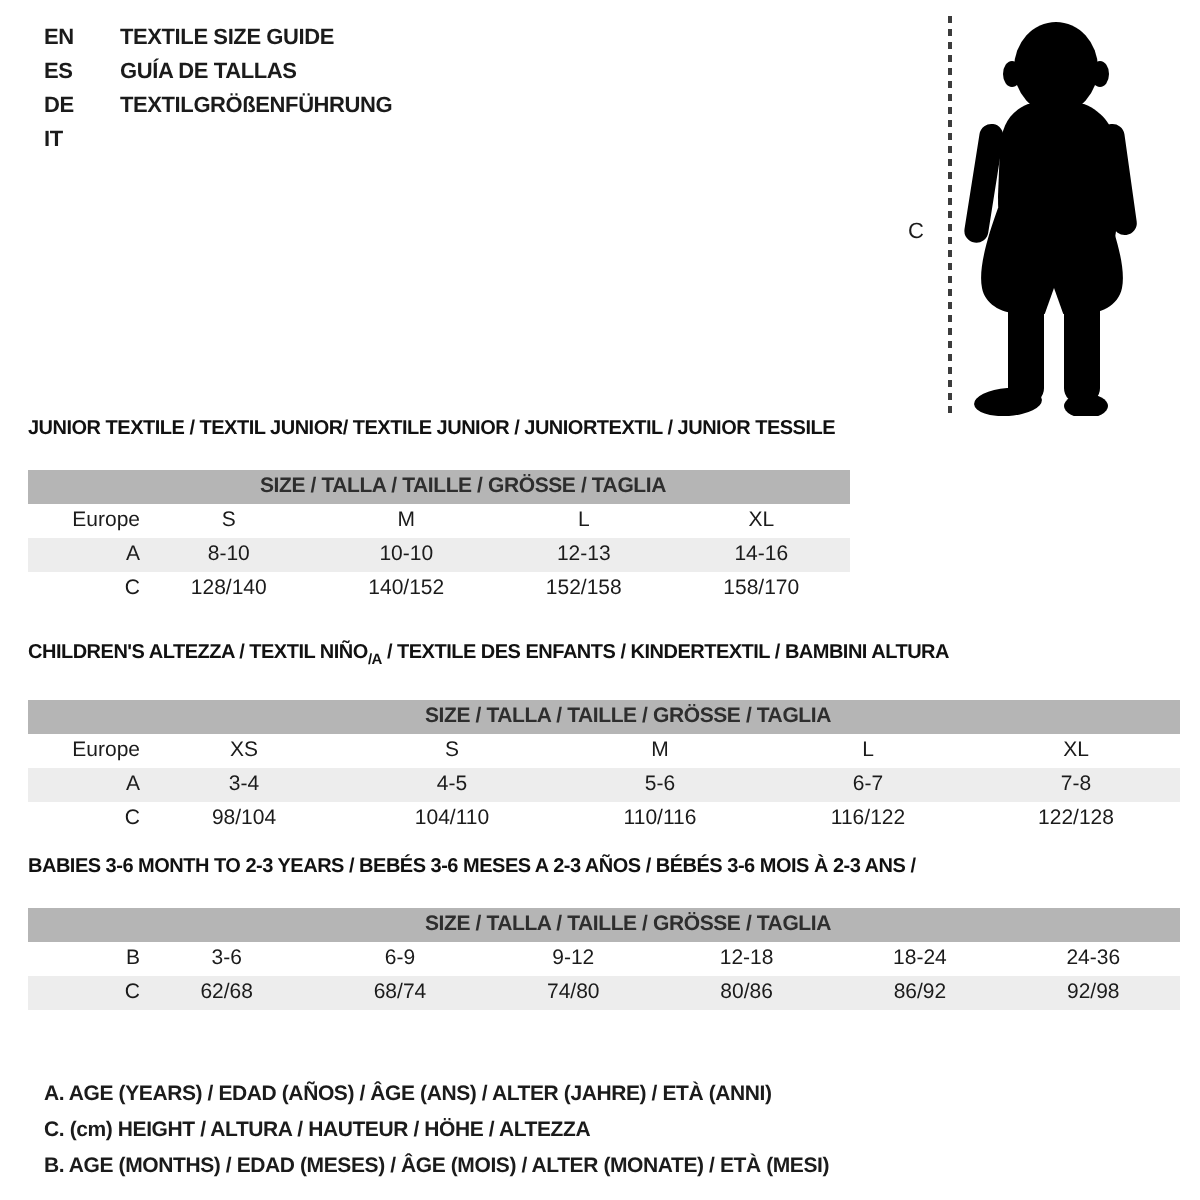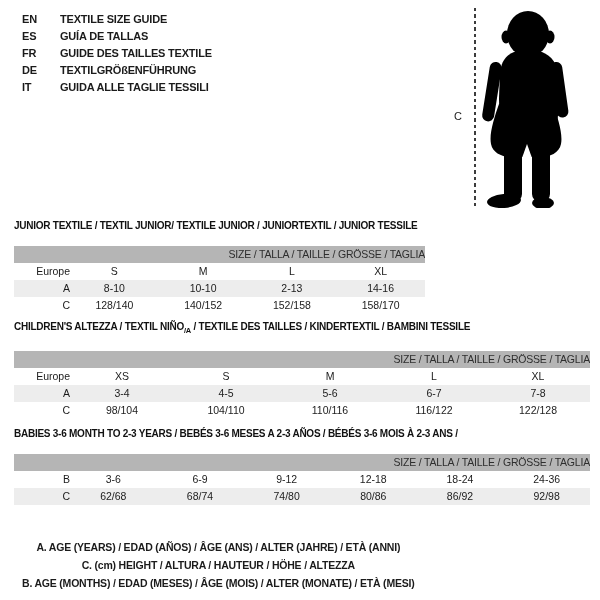--- a/index.html
+++ b/index.html
@@ -18,58 +18,53 @@
 
   
   .figure{position:absolute;left:452px;top:8px;width:140px;height:202px;}
   .measure-line{position:absolute;left:22px;top:0;width:2px;height:199px;
     background:repeating-linear-gradient(to bottom,var(--measure-line) 0 3.5px,transparent 3.5px 6.5px);}
   .height-label{position:absolute;left:2px;top:102px;font-size:11px;color:var(--text);}
   svg.baby{position:absolute;left:26px;top:0;width:96px;height:200px;}
 
   
   .size-section{position:absolute;left:14px;}
-  .s1{top:219px;} .s2{top:320px;} .s3{top:427px;}
+  .s1{top:208px;} .s2{top:320px;} .s3{top:427px;}
   .sec-title{font-weight:bold;font-size:10px;letter-spacing:-0.25px;line-height:14px;color:#111;margin-bottom:13px;white-space:nowrap;}
   .sec-title sub{font-size:7.5px;}
   table{border-collapse:collapse;table-layout:fixed;}
   .t-narrow{width:411px;} .t-wide{width:576px;}
   td{font-size:10.5px;height:17px;line-height:17px;padding:0;text-align:center;white-space:nowrap;overflow:hidden;}
   td.lbl{text-align:right;padding-left:6px;}
-  tr.bar td{background:var(--header-bar-bg);text-align:right;padding-left:24px;color:var(--header-bar-text);letter-spacing:-0.2px;}
+  tr.bar td{background:var(--header-bar-bg);text-align:center;padding-left:24px;color:var(--header-bar-text);letter-spacing:-0.2px;font-weight:bold;}
   tr.stripe td{background:var(--stripe-bg);}
 
   
-  .notes{position:absolute;left:22px;top:538px;font-weight:bold;font-size:10.5px;line-height:18px;letter-spacing:-0.2px;white-space:nowrap;text-align:center;}
+  .notes{position:absolute;left:22px;top:538px;font-weight:bold;font-size:10.5px;line-height:18px;letter-spacing:-0.2px;white-space:nowrap;}
 </style>
 </head>
 <body>
 
 <div class="page">
 
   <div class="lang-list">
       <div class="lang-row">
         <span class="lang-code">EN</span>
         <span class="lang-title">TEXTILE SIZE GUIDE</span>
       </div>
       <div class="lang-row">
         <span class="lang-code">ES</span>
         <span class="lang-title">GUÍA DE TALLAS</span>
       </div>
       <div class="lang-row">
-        <span class="lang-code">FR</span>
-        <span class="lang-title">GUIDE DES TAILLES TEXTILE</span>
-      </div>
-      <div class="lang-row">
         <span class="lang-code">DE</span>
         <span class="lang-title">TEXTILGRÖßENFÜHRUNG</span>
       </div>
       <div class="lang-row">
         <span class="lang-code">IT</span>
-        <span class="lang-title">GUIDA ALLE TAGLIE TESSILI</span>
       </div>
     </div>
 
   <div class="figure">
     <span class="height-label">C</span>
     <div class="measure-line"></div>
     <svg class="baby" viewBox="0 0 96 200" xmlns="http://www.w3.org/2000/svg">
       <g fill="#000000">
 
         <ellipse cx="50" cy="26" rx="21" ry="23"></ellipse>
@@ -113,37 +108,37 @@
             <td class="lbl">Europe</td>
             <td class="val">S</td>
             <td class="val">M</td>
             <td class="val">L</td>
             <td class="val">XL</td>
           </tr>
           <tr class="stripe">
             <td class="lbl">A</td>
             <td class="val">8-10</td>
             <td class="val">10-10</td>
-            <td class="val">2-13</td>
+            <td class="val">12-13</td>
             <td class="val">14-16</td>
           </tr>
           <tr>
             <td class="lbl">C</td>
             <td class="val">128/140</td>
             <td class="val">140/152</td>
             <td class="val">152/158</td>
             <td class="val">158/170</td>
           </tr>
         </tbody>
       </table>
   </div>
 
   <div class="size-section s2">
     <div class="sec-title">
-        <div class="title-line"><span>CHILDREN'S ALTEZZA / TEXTIL NIÑO</span><sub>/A</sub><span> / TEXTILE DES TAILLES / KINDERTEXTIL / BAMBINI TESSILE</span></div>
+        <div class="title-line"><span>CHILDREN'S ALTEZZA / TEXTIL NIÑO</span><sub>/A</sub><span> / TEXTILE DES ENFANTS / KINDERTEXTIL / BAMBINI ALTURA</span></div>
       </div>
     <table class="t-wide">
         <colgroup>
           <col style="width: 56px;">
           <col span="5">
         </colgroup>
         <tbody>
           <tr class="bar">
             <td colspan="6">SIZE / TALLA / TAILLE / GRÖSSE / TAGLIA</td>
           </tr>

